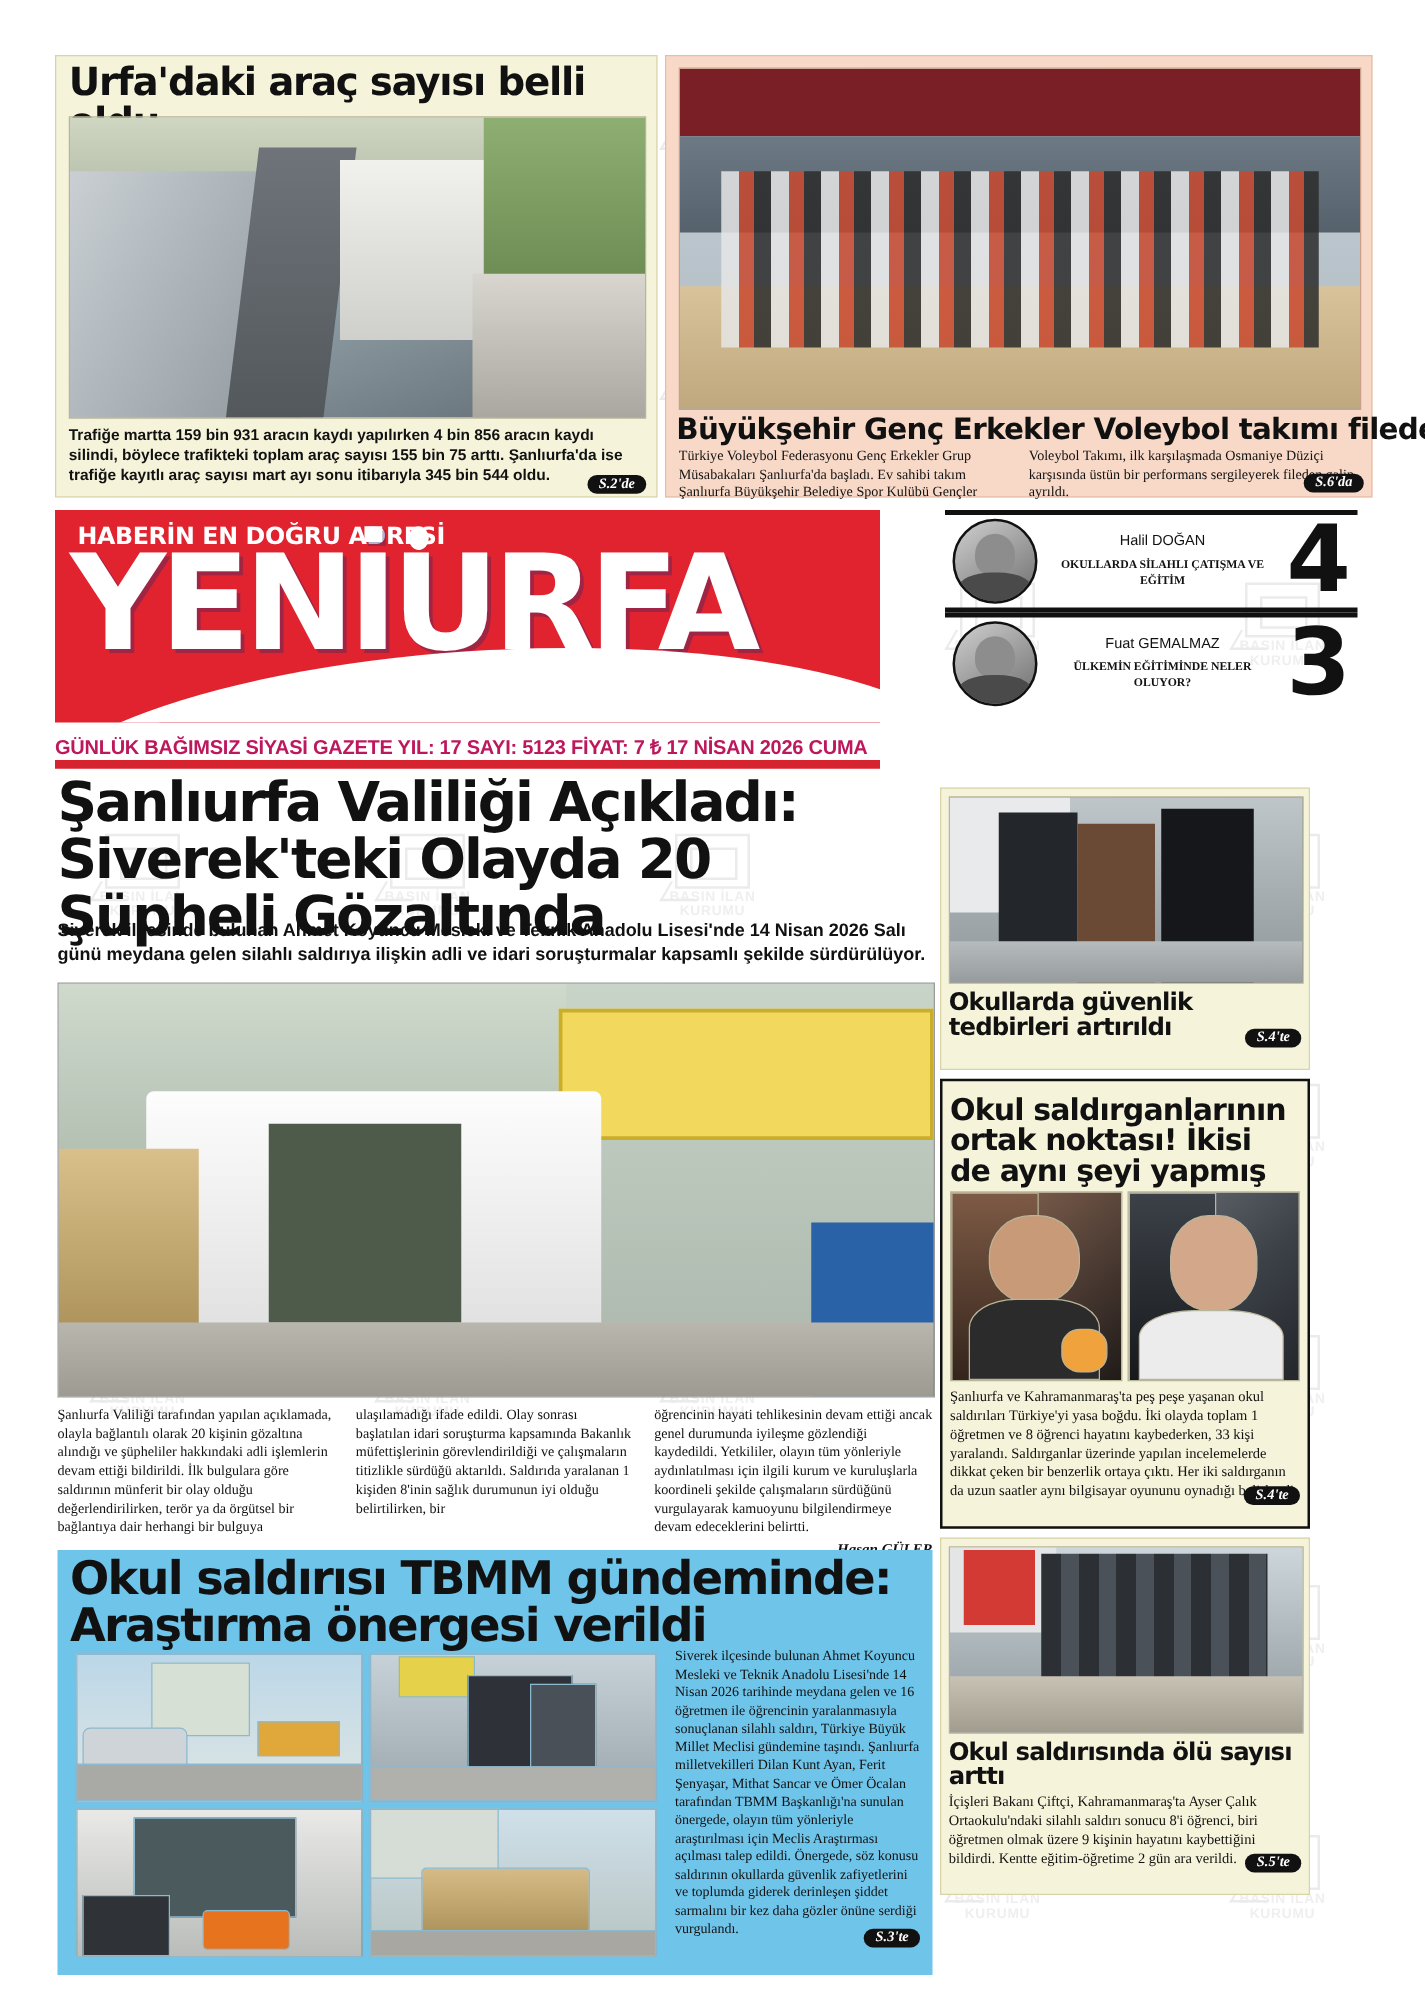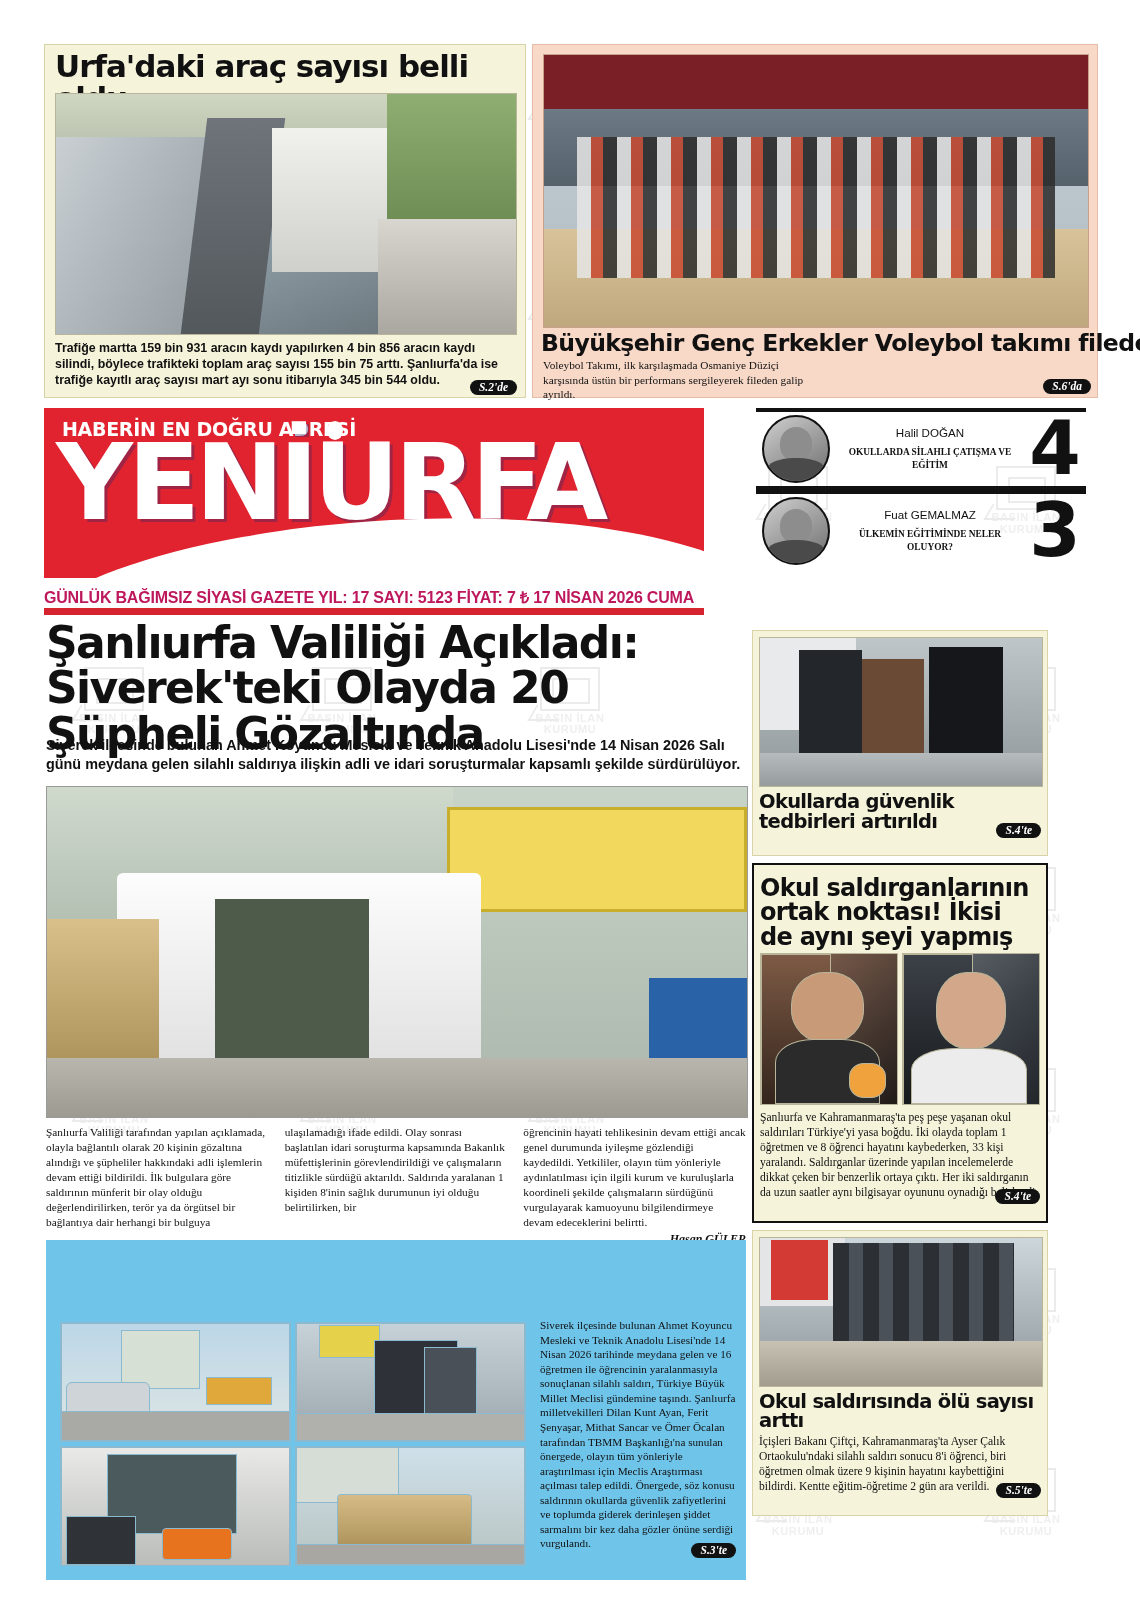--- a/index.html
+++ b/index.html
@@ -423,20 +423,21 @@
     <div class="box-volley">
       <div class="volley-img ph p3">
         <div style="position:absolute;inset:0;background:linear-gradient(#c8d2da,#aeb8bf);"></div>
         <div style="position:absolute;left:0;right:0;top:0;height:20%;background:#7a1f26;"></div>
         <div style="position:absolute;left:0;right:0;top:20%;height:28%;background:linear-gradient(#6d7a85,#55616b);"></div>
         <div style="position:absolute;left:0;right:0;bottom:0;height:36%;background:linear-gradient(#d8c39a,#c0a87e);"></div>
         <div style="position:absolute;left:6%;top:30%;width:88%;height:52%;background:repeating-linear-gradient(90deg,#e6e6e6 0 14px,#c8492f 14px 26px,#2b2b2b 26px 40px);opacity:.85;"></div>
       </div>
       <h2>Büyükşehir Genç Erkekler Voleybol takımı filede iddialı</h2>
       <div class="volley-cols">
+        <p>Türkiye Voleybol Federasyonu Genç Erkekler Grup Müsabakaları Şanlıurfa'da başladı. Ev sahibi takım Şanlıurfa Büyükşehir Belediye Spor Kulübü Gençler</p>
         <p>Voleybol Takımı, ilk karşılaşmada Osmaniye Düziçi karşısında üstün bir performans sergileyerek fileden galip ayrıldı.</p>
       </div>
       <span class="pagetag volley-tag">S.6'da</span>
     </div>
   </div>
 
   <div class="masthead">
     <div class="mh-kicker">HABERİN EN DOĞRU ADRESİ</div>
     <div class="mh-dot"></div>
     <div class="mh-title">YENİURFA</div>
@@ -553,20 +554,21 @@
       <h3>Okul saldırısında ölü sayısı arttı</h3>
       <p>İçişleri Bakanı Çiftçi, Kahramanmaraş'ta Ayser Çalık Ortaokulu'ndaki silahlı saldırı sonucu 8'i öğrenci, biri öğretmen olmak üzere 9 kişinin hayatını kaybettiğini bildirdi. Kentte eğitim-öğretime 2 gün ara verildi.</p>
       <div class="foot">
           <span class="pagetag">S.5'te</span>
         </div>
     </div>
 
   </div>
 
   <div class="blue">
+    <h2>Okul saldırısı TBMM gündeminde: Araştırma önergesi verildi</h2>
     <div class="grid">
       <div class="ph p8">
         <div style="position:absolute;inset:0;background:linear-gradient(#bcd7e8,#dfe6e3);"></div>
         <div style="position:absolute;left:26%;top:6%;width:34%;height:48%;background:#d6e0d4;"></div>
         <div style="position:absolute;left:2%;top:50%;width:36%;height:30%;background:#cfd4d8;border-radius:6px;"></div>
         <div style="position:absolute;right:8%;top:46%;width:28%;height:22%;background:#e0a73a;"></div>
         <div style="position:absolute;left:0;right:0;bottom:0;height:24%;background:#a9a9a5;"></div>
       </div>
       <div class="ph p9">
         <div style="position:absolute;inset:0;background:linear-gradient(#c7d1d8,#9aa5ac);"></div>

